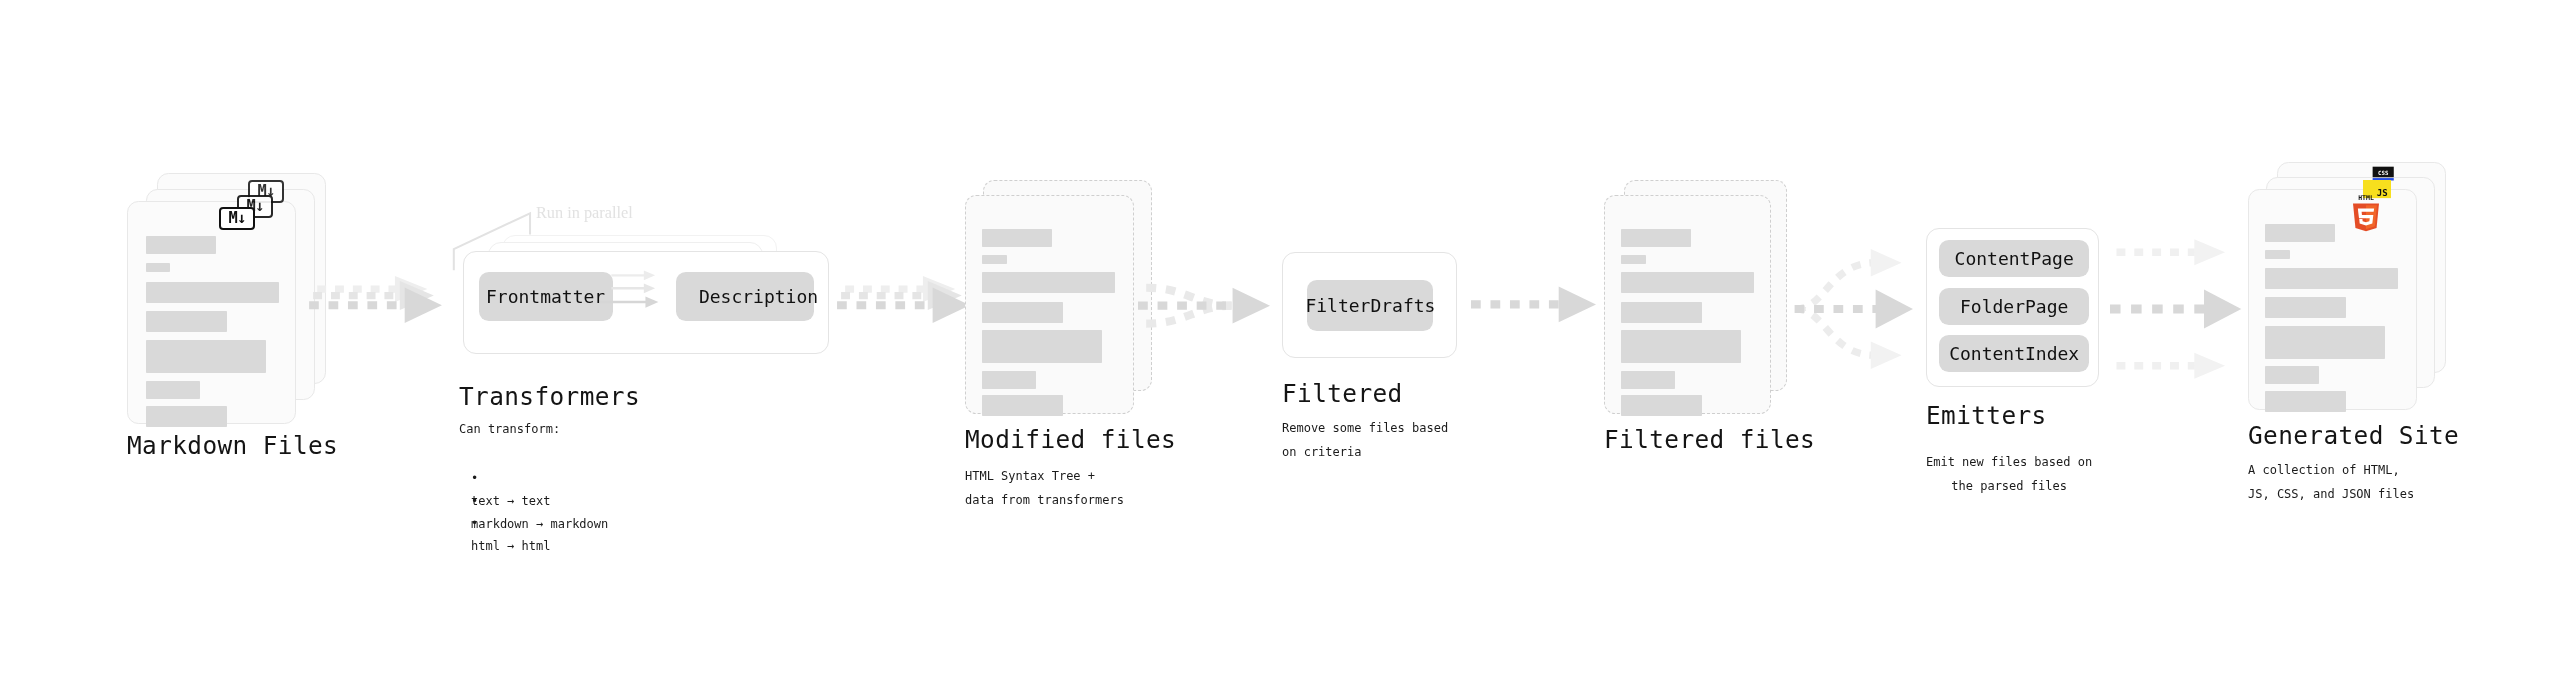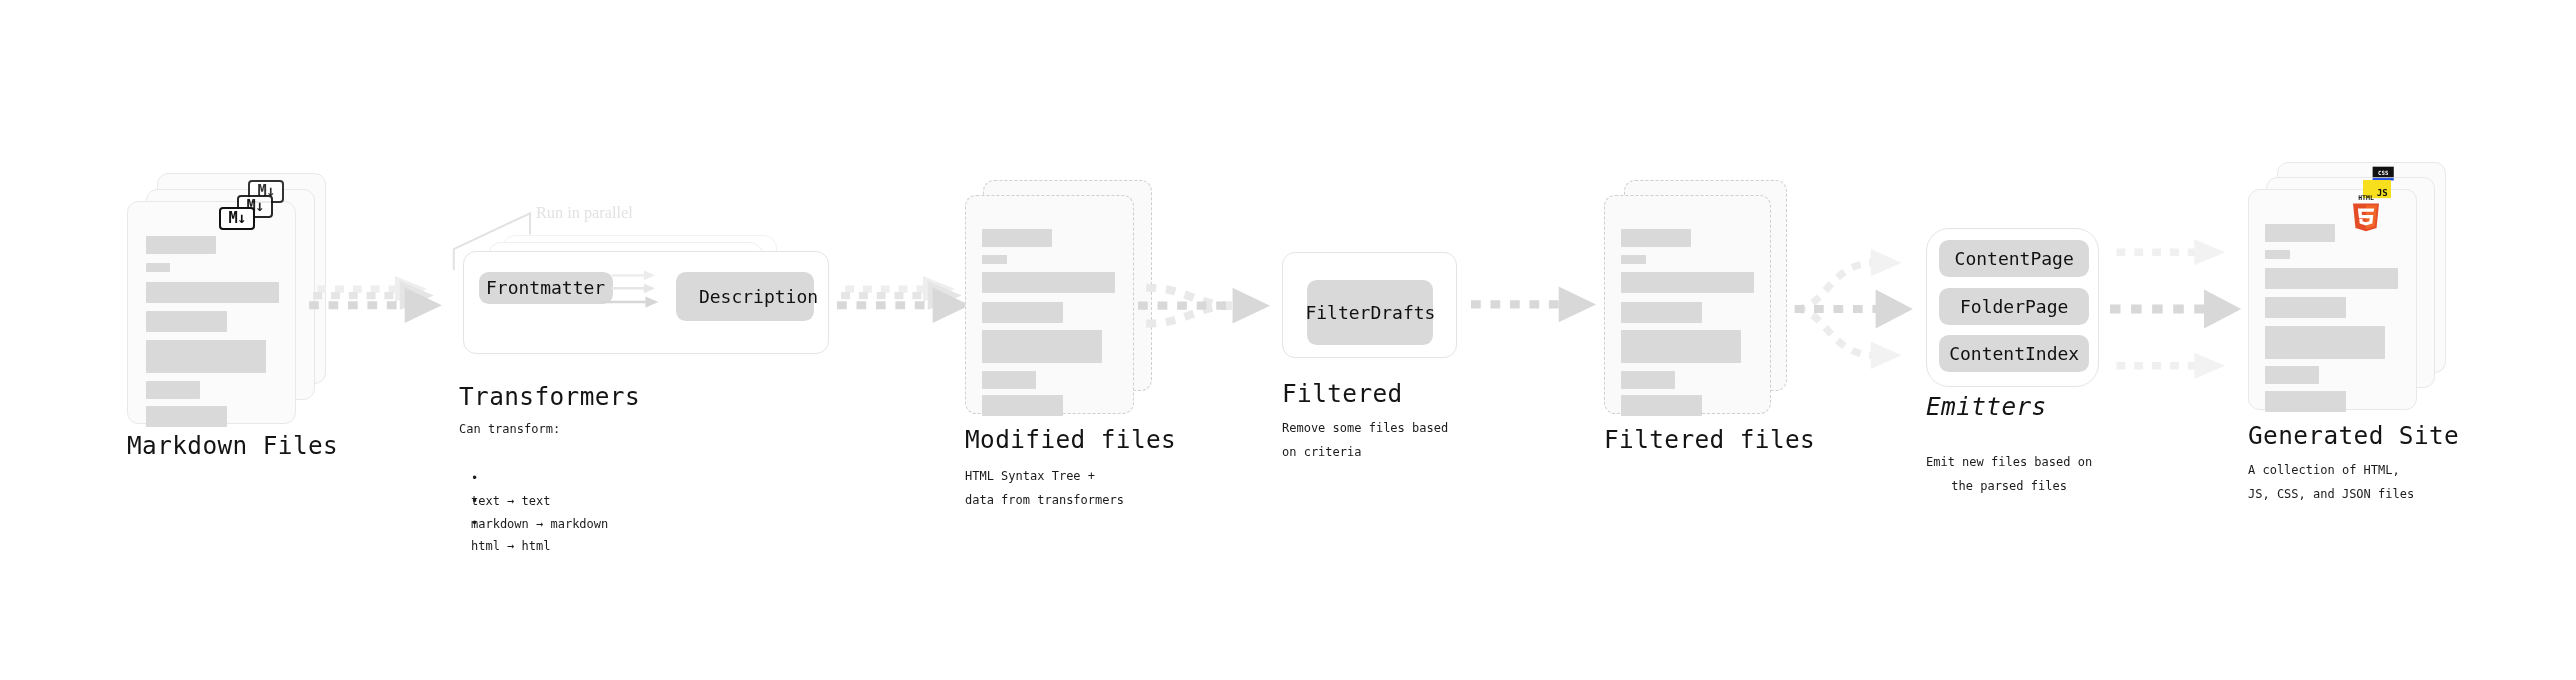--- a/index.html
+++ b/index.html
@@ -135,21 +135,21 @@
       <div class="chip" style="left:18px; top:16.3px; width:114px; height:49px; background:#ededed; color:transparent;"></div>
       <div class="chip" style="left:161px; top:16.3px; width:104px; height:49px; background:#ededed; color:transparent;"></div>
     </div>
 
     <div class="groupbox" style="left:488px; top:242px; width:275px; height:107px; border-color:#efefef;">
       <div class="chip" style="left:18px; top:16.3px; width:114px; height:49px; background:#e6e6e6; color:transparent;"></div>
       <div class="chip" style="left:161px; top:16.3px; width:104px; height:49px; background:#e6e6e6; color:transparent;"></div>
     </div>
 
     <div class="groupbox" style="left:463px; top:251px; width:366px; height:103px;">
-      <div class="chip" style="left:14.6px; top:19.5px; width:134px; height:32px;">Frontmatter</div>
+      <div class="chip" style="left:14.6px; top:19.5px; width:134px; height:49px;">Frontmatter</div>
       <div class="chip" style="left:212px; top:19.5px; width:138px; height:49px;padding-left:27px;">Description</div>
     </div>
 
     <svg class="arrowsvg" style="left:611px; top:264px; width:98px; height:81px;" viewBox="0 0 120 100">
       <g fill="none">
         <line x1="0" y1="14" x2="42" y2="14" stroke="#ececec" stroke-width="3"></line>
         <polygon points="40,8 54,14 40,20" fill="#ececec"></polygon>
         <line x1="0" y1="30" x2="42" y2="30" stroke="#e6e6e6" stroke-width="3"></line>
         <polygon points="40,24 54,30 40,36" fill="#e6e6e6"></polygon>
         <line x1="-14" y1="47" x2="44" y2="47" stroke="#d6d6d6" stroke-width="3"></line>
@@ -210,21 +210,21 @@
       <path d="M10 78 C 60 78, 70 56, 118 56"></path>
     </g>
     <g stroke="#d8d8d8" stroke-width="10" stroke-dasharray="12 12" fill="#d8d8d8">
       <line x1="0" y1="56" x2="120" y2="56"></line>
       <polygon points="116,34 162,56 116,78" stroke="none"></polygon>
     </g>
   </svg>
 
   <div>
     <div class="groupbox" style="left:1282px; top:252px; width:175px; height:106px;">
-      <div class="chip" style="left:24.4px; top:27px; width:126px; height:65px;text-align:center;">FilterDrafts</div>
+      <div class="chip" style="left:24.4px; top:27px; width:126px; height:51px;text-align:center;">FilterDrafts</div>
     </div>
     <div class="title" style="left:1282px; top:379px;">Filtered</div>
     <div class="subtitle" style="left:1282px; top:417px;">Remove some files based
 on criteria</div>
   </div>
 
   <svg class="arrowsvg" style="left:1471px; top:288px; width:138px; height:49px;" viewBox="0 0 170 60">
     <g stroke="#d8d8d8" stroke-width="10" stroke-dasharray="12 12" fill="#d8d8d8">
       <line x1="0" y1="20" x2="112" y2="20"></line>
       <polygon points="108,-2 154,20 108,42" stroke="none"></polygon>
@@ -254,26 +254,26 @@
       <path d="M20 90 C 55 90, 62 147, 116 147"></path>
     </g>
     <polygon points="112,130 150,147 112,164" fill="#f2f2f2"></polygon>
     <g stroke="#d8d8d8" stroke-width="10" stroke-dasharray="12 12" fill="#d8d8d8">
       <line x1="18" y1="90" x2="122" y2="90"></line>
       <polygon points="118,66 164,90 118,114" stroke="none"></polygon>
     </g>
   </svg>
 
   <div>
-    <div class="groupbox" style="left:1926px; top:228px; width:173px; height:159px;border-radius:23px;">
+    <div class="groupbox" style="left:1926px; top:228px; width:173px; height:159px;">
       <div class="chip" style="left:12.2px; top:10.6px; width:150px; height:37px;">ContentPage</div>
       <div class="chip" style="left:12.2px; top:59px; width:150px; height:37px;">FolderPage</div>
       <div class="chip" style="left:12.2px; top:106px; width:150px; height:37px;">ContentIndex</div>
     </div>
-    <div class="title" style="left:1926px; top:392px;font-style:italic;">Emitters</div>
+    <div class="title" style="left:1926px; top:401px;">Emitters</div>
     <div class="subtitle" style="left:1926px; top:451px;text-align:center;">Emit new files based on
 the parsed files</div>
   </div>
 
   <svg class="arrowsvg" style="left:2110px; top:232px; width:154px; height:154px;" viewBox="0 0 190 190">
     <g stroke="#f0f0f0" stroke-width="9" stroke-dasharray="11 11" fill="#f2f2f2">
       <line x1="8" y1="25" x2="108" y2="25"></line>
       <polygon points="104,9 142,25 104,41" stroke="none"></polygon>
     </g>
     <g stroke="#d8d8d8" stroke-width="11" stroke-dasharray="13 13" fill="#d8d8d8">

